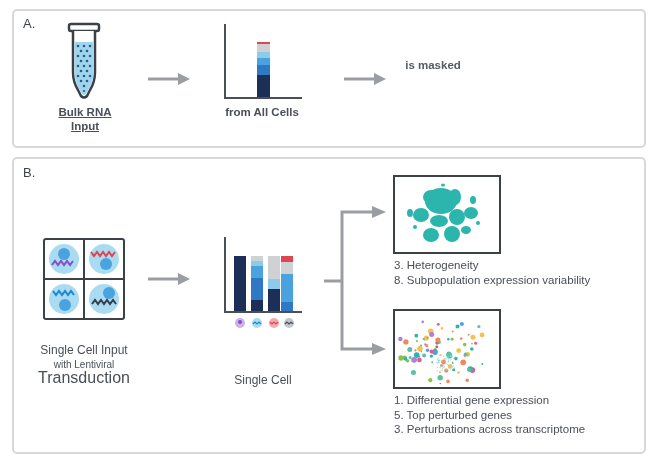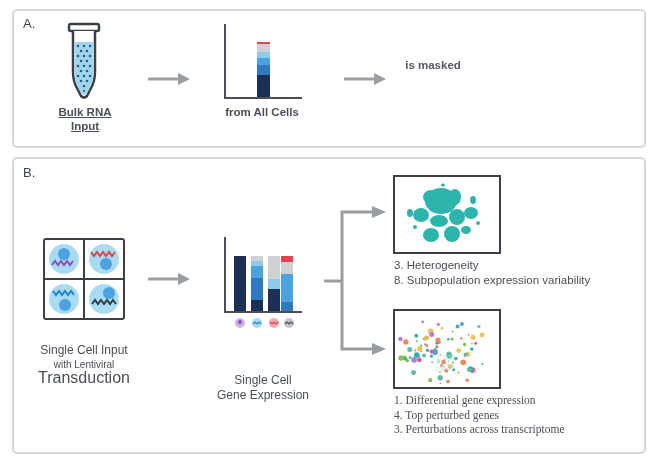--- a/index.html
+++ b/index.html
@@ -161,21 +161,20 @@
       <circle cx="52" cy="86" r="5" fill="#f4a9b0"></circle>
       <path d="M48 85 l2 2 l2 -2 l2 2 l2 -2" fill="none" stroke="#e04652" stroke-width="1.2"></path>
     </g>
   <g>
       <circle cx="67" cy="86" r="5" fill="#c5c8cb"></circle>
       <path d="M63 87 l2 -2 l2 2 l2 -2 l2 2" fill="none" stroke="#4a4f57" stroke-width="1.2"></path>
     </g>
 </svg>
 <div class="caption" style="left:213px; top:337px; width:100px; font-size:12px; line-height:15px;margin-top:36px;">
   <div>Single Cell</div>
-  <div>Gene Expression</div>
 </div>
 
 <svg style="left:320px; top:205px;" width="70" height="150" viewBox="0 0 70 150">
   <line x1="4" y1="76" x2="22" y2="76" stroke="#9a9da1" stroke-width="3"></line>
   <polyline points="55,7 22,7 22,144 55,144" fill="none" stroke="#9a9da1" stroke-width="3"></polyline>
   <polygon points="52,1 66,7 52,13" fill="#9a9da1"></polygon>
   <polygon points="52,138 66,144 52,150" fill="#9a9da1"></polygon>
 </svg>
 
 <svg style="left:393px; top:175px;" width="108" height="79" viewBox="0 0 108 79">
@@ -346,17 +345,17 @@
       <circle cx="44.1" cy="61.7" r="0.6" fill="#9fd6d2"></circle>
       <circle cx="55.2" cy="50.0" r="0.6" fill="#9fd6d2"></circle>
       <circle cx="48.3" cy="61.2" r="0.6" fill="#9fd6d2"></circle>
       <circle cx="48.3" cy="57.6" r="0.6" fill="#9fd6d2"></circle>
       <circle cx="55.4" cy="52.3" r="0.6" fill="#9fd6d2"></circle>
       <circle cx="59.1" cy="47.5" r="0.6" fill="#9fd6d2"></circle>
       <circle cx="46.4" cy="46.2" r="0.6" fill="#9fd6d2"></circle>
       <circle cx="57.4" cy="59.9" r="0.6" fill="#9fd6d2"></circle>
     </g>
 </svg>
-<div class="list" style="left:394px; top:393px;font-family:Liberation Serif, serif;">
+<div class="list" style="left:394px; top:393px;">
   <div>1.  Differential gene expression</div>
-  <div>4. Top perturbed genes</div>
+  <div>5. Top perturbed genes</div>
   <div>3. Perturbations across transcriptome</div>
 </div>
 
 </body></html>

